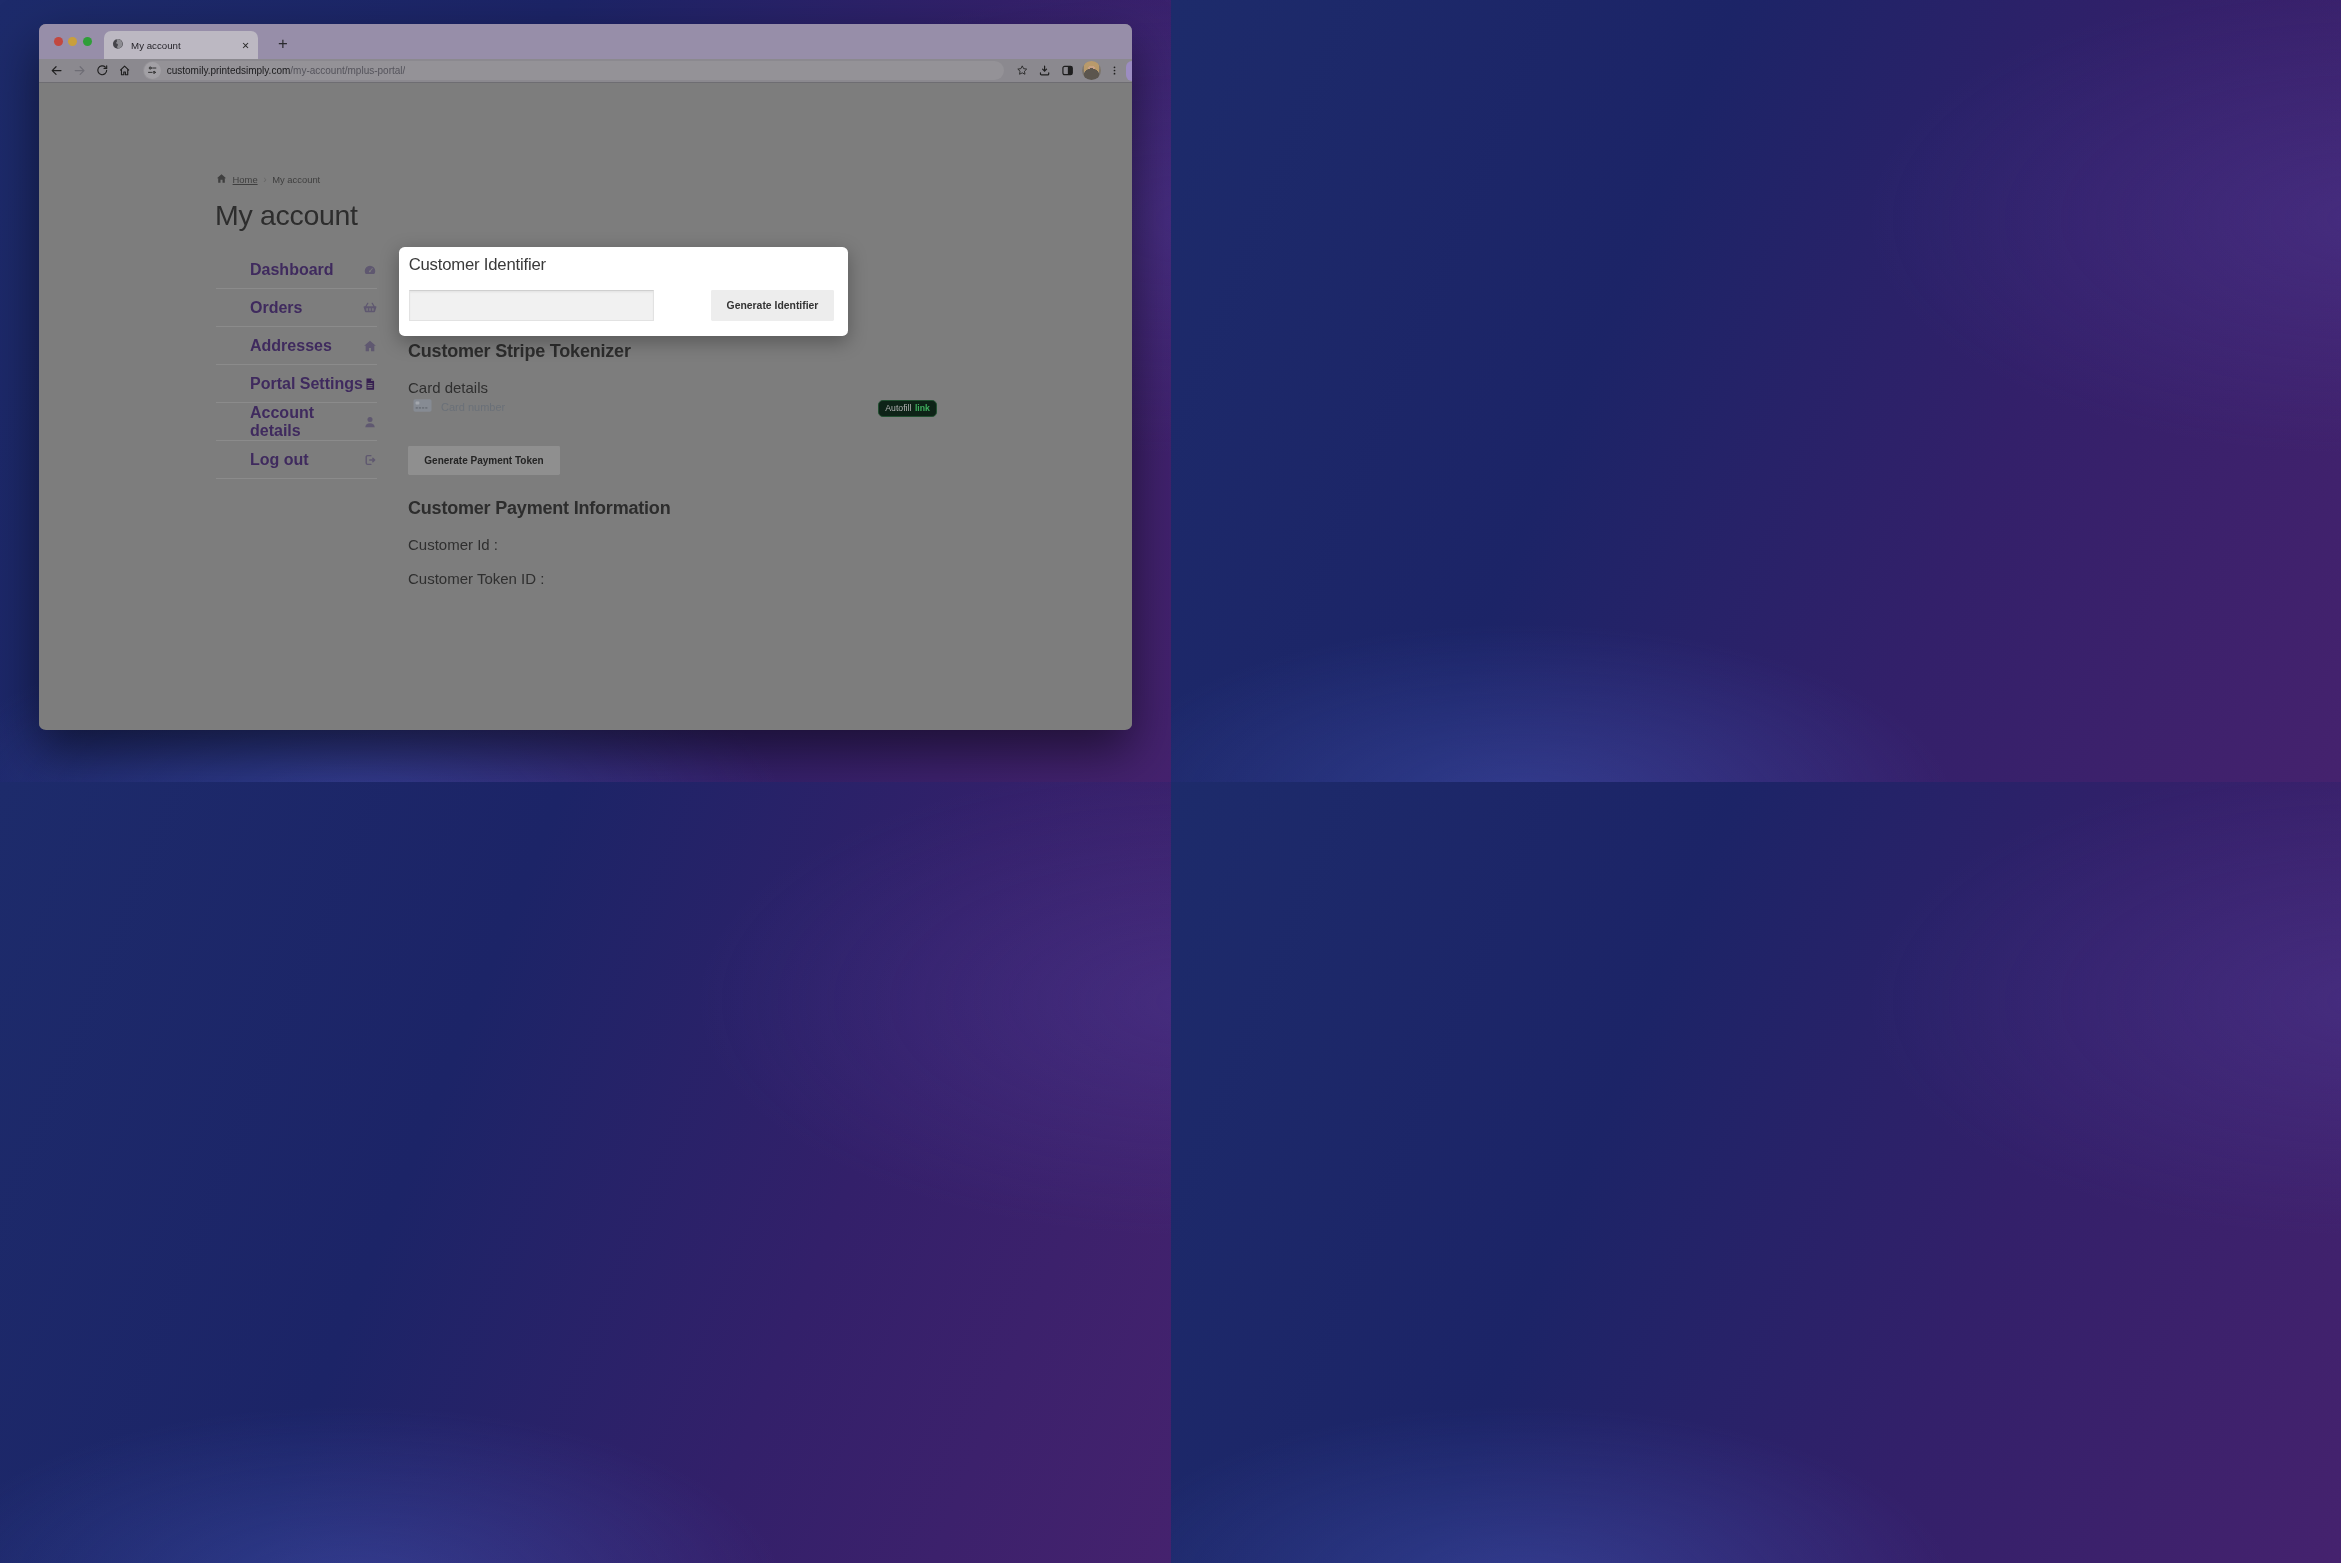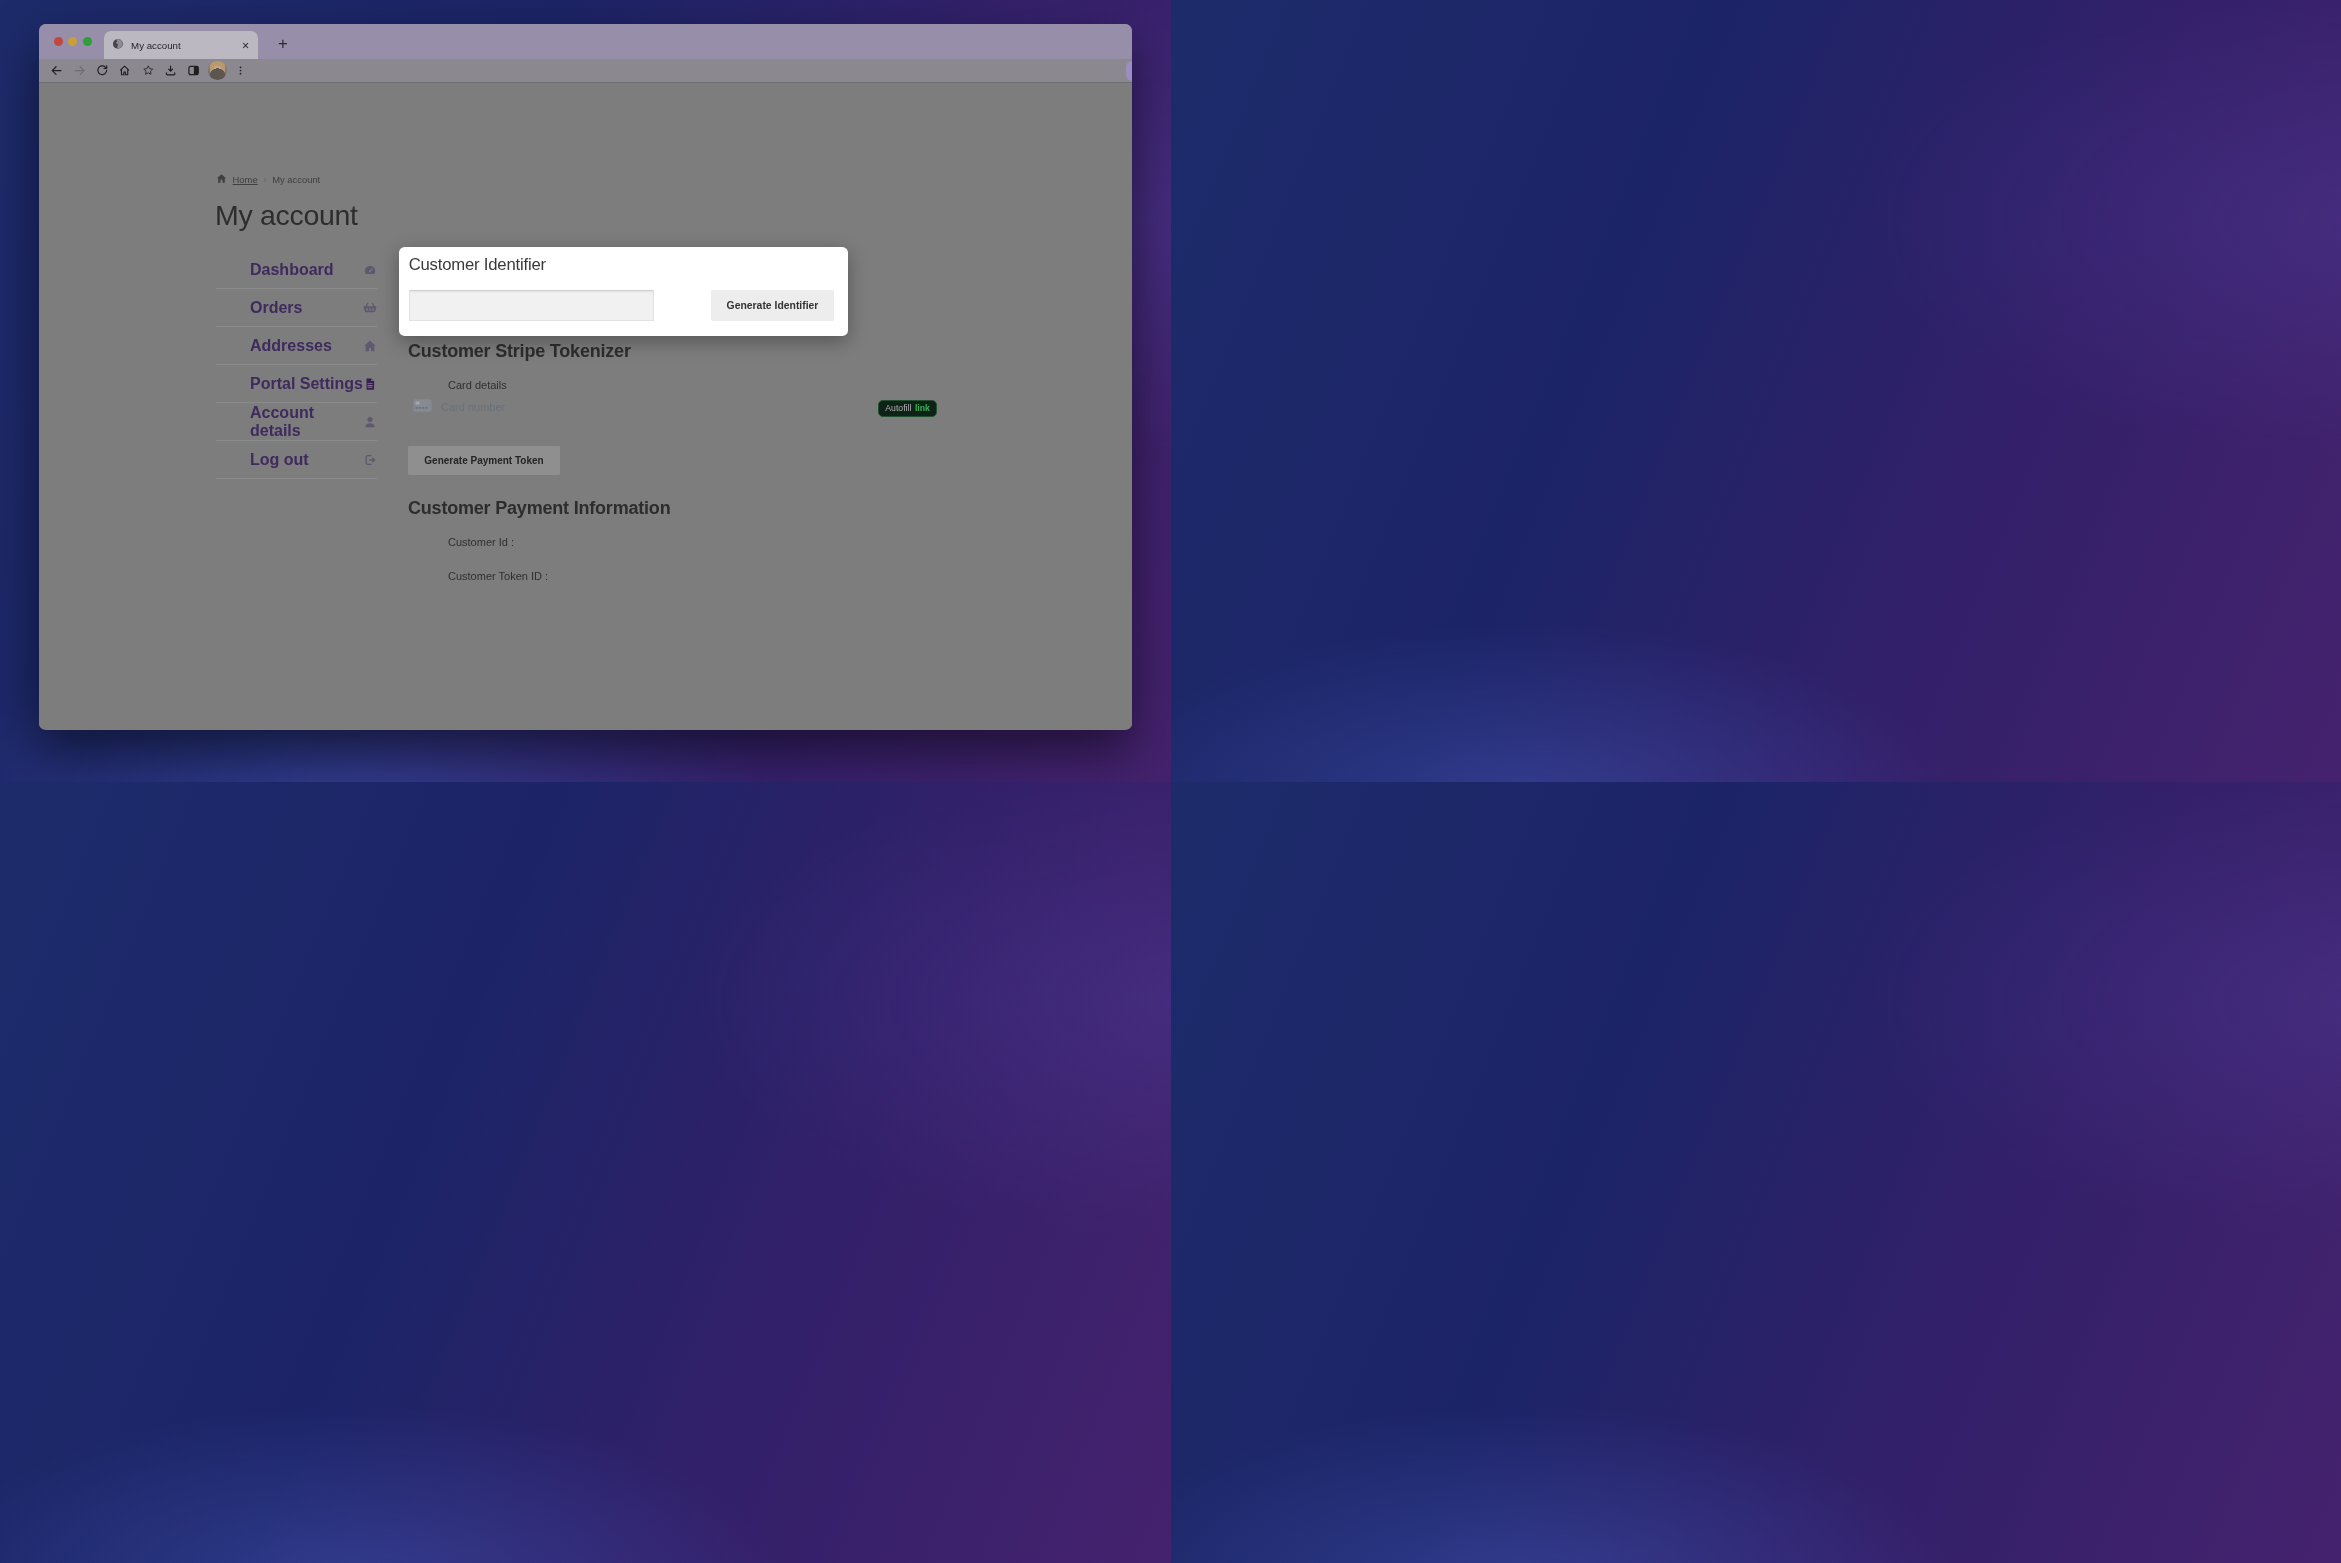--- a/index.html
+++ b/index.html
@@ -82,21 +82,21 @@
     text-decoration:none; }
   .nav-label { flex:1; font-size:16px; font-weight:600; color:#3f2a5e;margin-left:34px; }
   .nav-icon { width:14px; height:14px; color:#5f5870; }
   .nav-item.active .nav-icon { color:#372051; }
   .nav-icon svg { display:block; }
 
   .h2 { position:absolute; font-size:18px; font-weight:700; letter-spacing:-0.2px; color:#2d2d2d; }
   .h2.tokenizer { left:369px; top:257px; }
   .h2.info { left:369px; top:414px; }
 
-  .label { position:absolute; font-size:11px; color:#2f2f2f;margin-left:40px; }
+  .label { position:absolute; font-size:15px; color:#2f2f2f; }
   .card-details { left:369px; top:295px; }
   .customer-id { left:369px; top:452px;text-align:right; }
   .customer-token { left:369px; top:486px; }
 
   .card-row { position:absolute; left:374px; top:315px; display:flex; align-items:center; gap:9px; }
   .card-input { background:transparent; border:none; outline:none; font-size:11px; width:153px;
     font-family:"Liberation Sans", sans-serif; color:#565c64; }
   .card-input::placeholder { color:#6a7078; opacity:1; }
 
   .autofill-badge { position:absolute; left:839px; top:316px; height:16.7px; padding:0 6.3px;
@@ -160,20 +160,31 @@
           <path d="M20.5 12a8.5 8.5 0 11-2.5-6"></path>
           <path d="M20.5 3.5v5h-5" stroke-linejoin="miter"></path>
         </svg>
     </div>
     <div class="tbtn">
       <svg width="13.2" height="13.2" viewBox="0 0 24 24" fill="none" stroke="#1f1f1f" stroke-width="2" stroke-linejoin="round">
           <path d="M4 11.5L12 4l8 7.5M6.3 10v9.5h4.2v-5h3v5h4.2V10"></path>
         </svg>
     </div>
 
+    <div class="urlbar">
+      <span class="tunecircle">
+        <svg width="10.4" height="10.4" viewBox="0 0 24 24" fill="none" stroke="#2a2a2a" stroke-width="2.2" stroke-linecap="round">
+            <circle cx="7.5" cy="7" r="2.4"></circle>
+            <path d="M13 7h7.5"></path>
+            <path d="M3.5 17h7.5"></path>
+            <circle cx="16.5" cy="17" r="2.4"></circle>
+          </svg>
+      </span>
+      <span class="urltext"><span class="domain">customily.printedsimply.com</span><span class="path">/my-account/mplus-portal/</span></span>
+    </div>
 
     <div class="tbtn">
       <svg width="12.5" height="12.5" viewBox="0 0 24 24" fill="none" stroke="#2a2a2a" stroke-width="1.8" stroke-linejoin="round">
           <path d="M12 3.6l2.6 5.3 5.9.9-4.3 4.1 1 5.8-5.2-2.7-5.2 2.7 1-5.8-4.3-4.1 5.9-.9z"></path>
         </svg>
     </div>
     <div class="tbtn">
       <svg width="13.2" height="13.2" viewBox="0 0 24 24" fill="none" stroke="#1f1f1f" stroke-width="2.2" stroke-linecap="round" stroke-linejoin="round">
           <path d="M12 4v9m0 0l-3.6-3.6M12 13l3.6-3.6"></path>
           <path d="M4.5 16v2a1.8 1.8 0 001.8 1.8h11.4a1.8 1.8 0 001.8-1.8v-2"></path>

